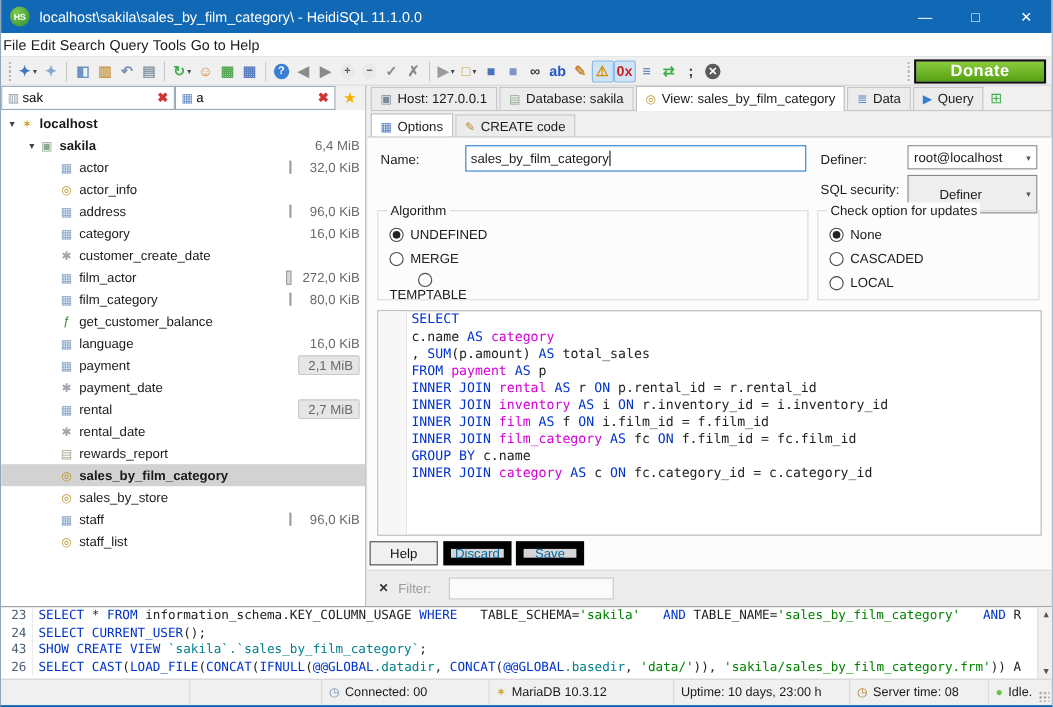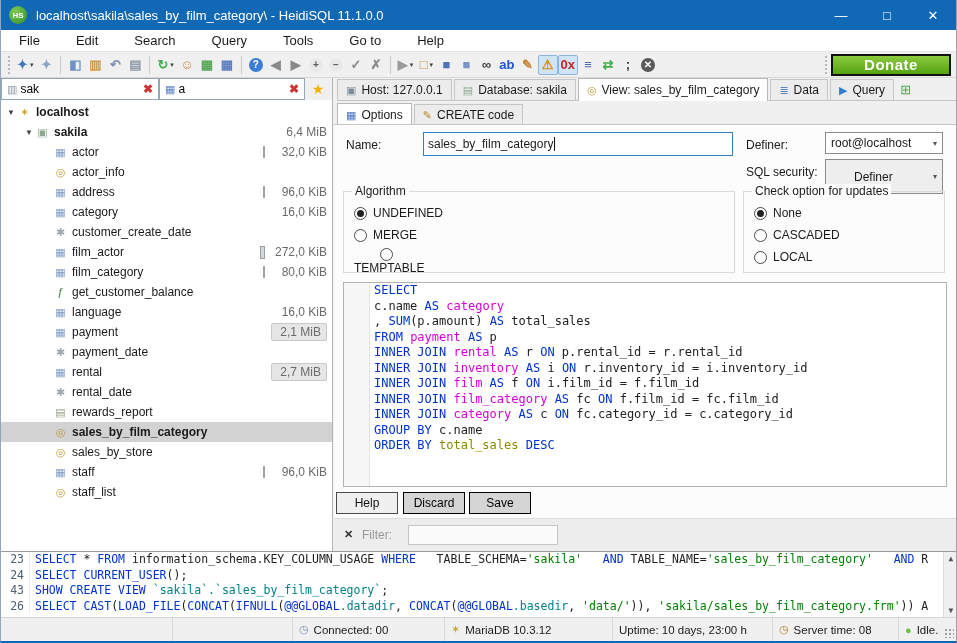--- a/index.html
+++ b/index.html
@@ -9,21 +9,21 @@
 
   
   .titlebar { position:absolute; left:0; top:0; width:100%; height:30px; background:#1168b4; display:flex; align-items:center; }
   .appicon { width:18px; height:18px; margin:0 9px 0 8px; border-radius:50%; background:radial-gradient(circle at 35% 30%, #7cc94f, #2f8f2f); color:#fff; font-size:8px; font-weight:bold; display:flex; align-items:center; justify-content:center; }
   .title-text { color:#fff; font-size:13px; white-space:nowrap; }
   .win-controls { margin-left:auto; display:flex; height:100%; }
   .win-btn { width:46px; height:100%; display:flex; align-items:center; justify-content:center; color:#fff; font-size:13px; }
 
   
   .menubar { position:absolute; left:0; top:30px; width:100%; height:22px; background:#fff; border-bottom:1px solid #e3e3e3; display:flex; align-items:center; }
-  .menu-item { padding:0 18px; font-size:13px; height:100%; display:flex; align-items:center; }
+  .menu-item { padding:0 2px; font-size:13px; height:100%; display:flex; align-items:center; }
 
   
   .toolbar { position:absolute; left:0; top:52px; width:100%; height:26px; background:#f0f0f0; border-bottom:1px solid #d8d8d8; display:flex; align-items:center; padding-left:2px; }
   .tgrip { width:5px; height:18px; margin:0 3px; background:repeating-linear-gradient(to bottom,#b9b9b9 0 2px,transparent 2px 4px); background-size:2px 100%; background-repeat:no-repeat; background-position:center; }
   .tsep { width:1px; height:18px; background:#c9c9c9; margin:0 4px; }
   .ticon { height:20px; min-width:20px; padding:0 2px; display:flex; align-items:center; justify-content:center; font-size:13px; border:1px solid transparent; border-radius:2px; position:relative; white-space:nowrap; }
   .ticon.active { background:#cfe4f7; border-color:#8ab6e0; }
   .ticon .circ { width:14px; height:14px; border-radius:50%; display:flex; align-items:center; justify-content:center; font-size:10px; font-weight:bold; }
   .ticon .caret { font-size:7px; color:#444; margin-left:2px; }
   .donate-wrap { margin-left:auto; display:flex; align-items:center; height:100%; padding-right:5px; }
@@ -81,21 +81,21 @@
   .gutter-fill { position:absolute; left:0; top:0; bottom:0; width:26px; background:#f7f7f7; border-right:1px solid #e4e4e4; }
 
   .tk-k { color:#0033cc; font-weight:normal; }
   .tk-t { color:#d400d4; }
   .tk-s { color:#008000; }
   .tk-i { color:#222; }
   .tk-o { color:#8a8a00; }
   .tk-b { color:#00808a; }
   .abtn { position:absolute; height:22px; width:62px; display:flex; align-items:center; justify-content:center; font-size:12px; }
   .abtn.en { background:#f0f0f0; border:1px solid #4a4a4a; color:#111; }
-  .abtn.dis { background:#d5d5d5; border:1px solid #000000; color:#000000; }
+  .abtn.dis { background:#d5d5d5; border:7px solid #000000; color:#0369a1; }
 
   .filter-bar { position:absolute; left:333px; top:518px; width:624px; height:33px; background:#ededed; border-top:1px solid #dcdcdc; }
   .fb-close { position:absolute; left:10px; top:9px; font-size:11px; font-weight:bold; color:#333; }
   .fb-label { position:absolute; left:28px; top:9px; color:#9a9a9a; }
   .fb-input { position:absolute; left:74px; top:6px; width:150px; height:20px; background:#fbfbfb; border:1px solid #c5c5c5; }
 
   
   .log { position:absolute; left:0; top:551px; width:957px; height:66px; background:#fff; border-top:1px solid #9a9a9a; overflow:hidden; font-family:"DejaVu Sans Mono",monospace; font-size:11.5px; }
   .lline { height:15.5px; display:flex; white-space:pre; }
   .lline .ln { width:28px; text-align:right; padding-right:5px; color:#4a5f74; flex:none; }
@@ -488,23 +488,22 @@
       <div class="editor" id="editor">
         <div class="gutter-fill"></div>
       <div class="eline"><span class="ln">1</span><span class="code"><span class="tk-k">SELECT</span></span></div>
           <div class="eline"><span class="ln">2</span><span class="code"><span class="tk-i">c.name </span><span class="tk-k">AS</span><span class="tk-t"> category</span></span></div>
           <div class="eline"><span class="ln">3</span><span class="code"><span class="tk-i">, </span><span class="tk-k">SUM</span><span class="tk-i">(p.amount) </span><span class="tk-k">AS</span><span class="tk-i"> total_sales</span></span></div>
           <div class="eline"><span class="ln">4</span><span class="code"><span class="tk-k">FROM</span><span class="tk-t"> payment </span><span class="tk-k">AS</span><span class="tk-i"> p</span></span></div>
           <div class="eline"><span class="ln">5</span><span class="code"><span class="tk-k">INNER JOIN</span><span class="tk-t"> rental </span><span class="tk-k">AS</span><span class="tk-i"> r </span><span class="tk-k">ON</span><span class="tk-i"> p.rental_id = r.rental_id</span></span></div>
           <div class="eline"><span class="ln">6</span><span class="code"><span class="tk-k">INNER JOIN</span><span class="tk-t"> inventory </span><span class="tk-k">AS</span><span class="tk-i"> i </span><span class="tk-k">ON</span><span class="tk-i"> r.inventory_id = i.inventory_id</span></span></div>
           <div class="eline"><span class="ln">7</span><span class="code"><span class="tk-k">INNER JOIN</span><span class="tk-t"> film </span><span class="tk-k">AS</span><span class="tk-i"> f </span><span class="tk-k">ON</span><span class="tk-i"> i.film_id = f.film_id</span></span></div>
           <div class="eline"><span class="ln">8</span><span class="code"><span class="tk-k">INNER JOIN</span><span class="tk-t"> film_category </span><span class="tk-k">AS</span><span class="tk-i"> fc </span><span class="tk-k">ON</span><span class="tk-i"> f.film_id = fc.film_id</span></span></div>
+          <div class="eline"><span class="ln">10</span><span class="code"><span class="tk-k">GROUP BY</span><span class="tk-i"> c.name</span></span></div>
           <div class="eline"><span class="ln">9</span><span class="code"><span class="tk-k">INNER JOIN</span><span class="tk-t"> category </span><span class="tk-k">AS</span><span class="tk-i"> c </span><span class="tk-k">ON</span><span class="tk-i"> fc.category_id = c.category_id</span></span></div>
-          <div class="eline"><span class="ln">10</span><span class="code"><span class="tk-k">GROUP BY</span><span class="tk-i"> c.name</span></span></div>
-          <div class="eline"><span class="ln">11</span><span class="code"><span class="tk-k">ORDER BY</span><span class="tk-o"> total_sales </span><span class="tk-k">DESC</span></span></div>
         </div>
 
       <span id="action-buttons"><div class="abtn en" style="left: 2px; top: 367px;">Help</div><div class="abtn dis" style="left: 69px; top: 367px;">Discard</div><div class="abtn dis" style="left: 135px; top: 367px;">Save</div></span>
     </div>
   </div>
 
   <div class="filter-bar">
     <span class="fb-close">✕</span>
     <span class="fb-label">Filter:</span>
     <input class="fb-input" value="" style="">

